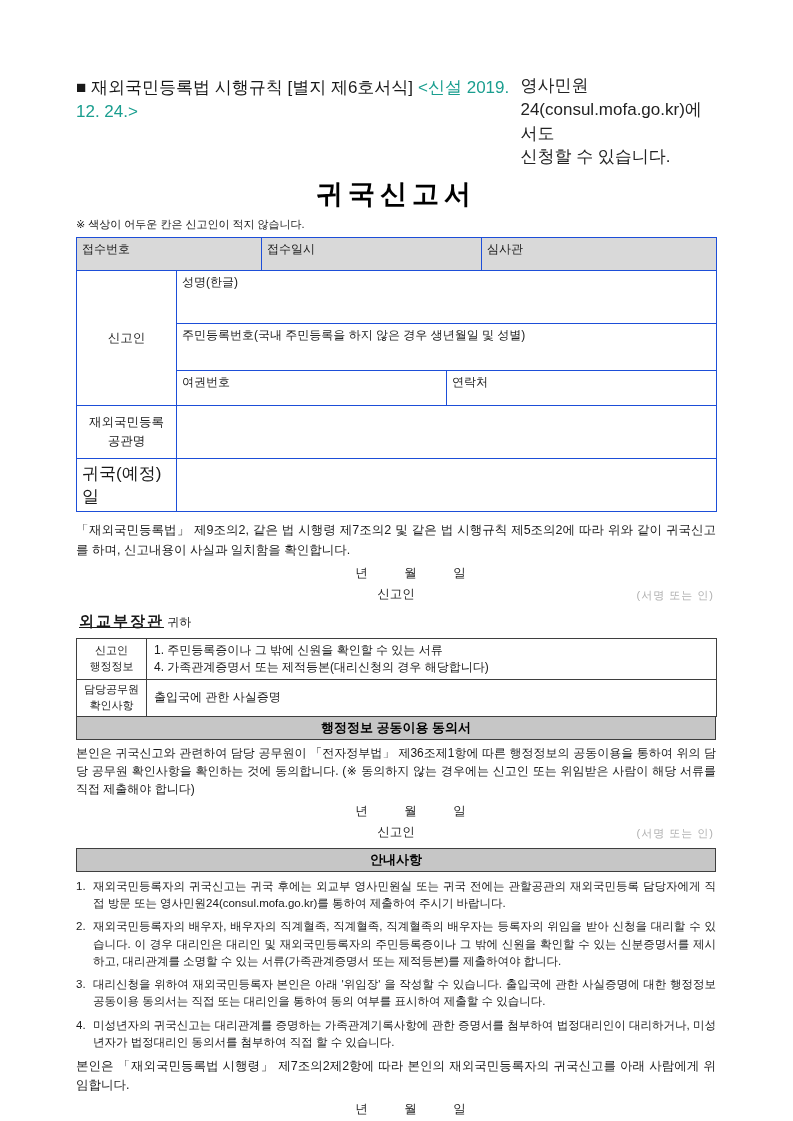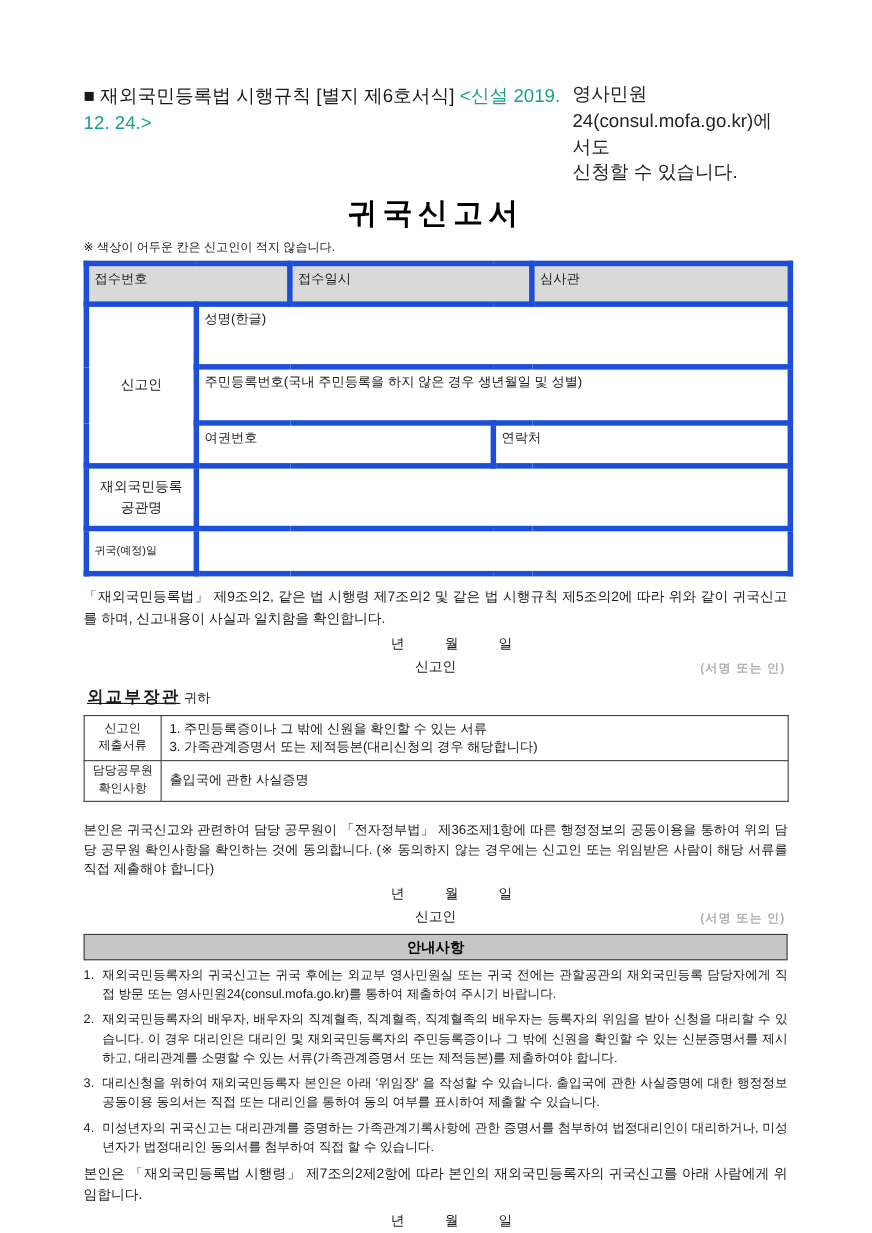--- a/index.html
+++ b/index.html
@@ -18,46 +18,46 @@
   .top-left { padding-top: 2px; }
   .amendment { color: #1a9e8f; margin-left: 5px; }
   .top-right { width: 220px; color: #222; }
 
   .title { text-align: center; font-size: 27px; font-weight: bold; letter-spacing: 5px; margin: 7px 0 5px 0; color: #000; }
   .shade-note { font-size: 11px; margin-bottom: 5px; }
 
   
   table { border-collapse: collapse; width: 100%; table-layout: fixed; }
   .main-table { border: 1.5px solid #333; }
-  .main-table td { border: 5px solid #1d4ed8; font-size: 12px; padding: 3px 5px; vertical-align: top; text-align: left; }
+  .main-table td { border: 1px solid #1d4ed8; font-size: 12px; padding: 3px 5px; vertical-align: top; text-align: left; }
   .main-table td.shaded { background: #d9d9d9; }
   .main-table td.center-label { text-align: center; vertical-align: middle; font-size: 12.5px; line-height: 1.5; }
-  .main-table td.left-label { vertical-align: middle; font-size: 10px; }
+  .main-table td.left-label { vertical-align: middle; font-size: 17px; }
 
   .declaration { margin-top: 9px; font-size: 12.5px; line-height: 1.55; text-align: justify; word-break: break-all; }
 
   .date-line { text-align: center; font-size: 12.5px; margin-top: 5px; padding-right: 4px; }
   .date-line span { margin-left: 33px; }
 
   .sign-row { position: relative; text-align: center; font-size: 12.5px; margin-top: 4px; height: 18px; }
-  .sign-hint { position: absolute; right: 2px; top: 2px; color: #b0b0b0; font-size: 11px; font-weight: bold; letter-spacing: 1px; }
+  .sign-hint { position: absolute; right: 2px; top: 2px; color: #b0b0b0; font-size: 11px; font-weight: normal; letter-spacing: 1px; }
 
   .minister-line { margin-top: 8px; padding-left: 3px; font-size: 12px; }
   .minister { font-size: 15px; font-weight: bold; text-decoration: underline; letter-spacing: 2px; }
   .honorific { margin-left: 0; }
 
   .docs-table { margin-top: 7px; border: 1.5px solid #333; }
   .docs-table td { border: 1px solid #3f3f3f; font-size: 12px; padding: 2px 7px; vertical-align: middle; line-height: 1.45; }
   .docs-table td.doc-label { text-align: center; font-size: 11px; padding: 2px 1px; }
 
   .section-bar { background: #c6c6c6; border: 1px solid #3f3f3f; text-align: center; font-size: 13px; font-weight: bold; padding: 2px 0; color: #000; }
   .bar-attached { margin-top: -1px; }
   .bar-gap { margin-top: 6px; }
 
-  .consent-text { margin-top: 16px; font-size: 12px; line-height: 1.5; text-align: justify; word-break: break-all; }
+  .consent-text { margin-top: 4px; font-size: 12px; line-height: 1.5; text-align: justify; word-break: break-all; }
 
   .guide-list { margin-top: 6px; }
   .guide-item { display: flex; font-size: 11.5px; line-height: 1.5; margin-bottom: 6px; }
   .guide-no { flex: 0 0 17px; }
   .guide-text { flex: 1; text-align: justify; word-break: break-all; }
 
   .deleg-text { margin-top: 6px; font-size: 12.5px; line-height: 1.55; text-align: justify; word-break: break-all; }
 
   .fill-row { position: relative; height: 23px; border-bottom: 3px solid #14532d; font-size: 12.5px; }
   .fill-row > span { position: absolute; top: 4px; }
@@ -143,37 +143,38 @@
 
   <table class="docs-table">
     <colgroup>
       <col style="width:70px">
         <col style="width:570px">
     </colgroup>
     <tbody>
         <tr>
       <td class="doc-label" style="height:36px">
         <div>신고인</div>
-        <div>제출서류</div>
+        <div>행정정보</div>
       </td>
       <td>
         <div>1. 주민등록증이나 그 밖에 신원을 확인할 수 있는 서류</div>
-        <div>3. 가족관계증명서 또는 제적등본(대리신청의 경우 해당합니다)</div>
+        <div>4. 가족관계증명서 또는 제적등본(대리신청의 경우 해당합니다)</div>
       </td>
     </tr>
     <tr>
       <td class="doc-label" style="height:24px">
         <div>담당공무원</div>
         <div>확인사항</div>
       </td>
       <td><span>출입국에 관한 사실증명</span></td>
     </tr>
   </tbody>
     </table>
 
+  <div class="section-bar bar-attached">행정정보 공동이용 동의서</div>
   <div class="consent-text">본인은 귀국신고와 관련하여 담당 공무원이 「전자정부법」 제36조제1항에 따른 행정정보의 공동이용을 통하여 위의 담당 공무원 확인사항을 확인하는 것에 동의합니다. (※ 동의하지 않는 경우에는 신고인 또는 위임받은 사람이 해당 서류를 직접 제출해야 합니다)</div>
 
   <div class="date-line">
     <span>년</span>
     <span>월</span>
     <span>일</span>
   </div>
 
   <div class="sign-row">
     <span>신고인</span>

